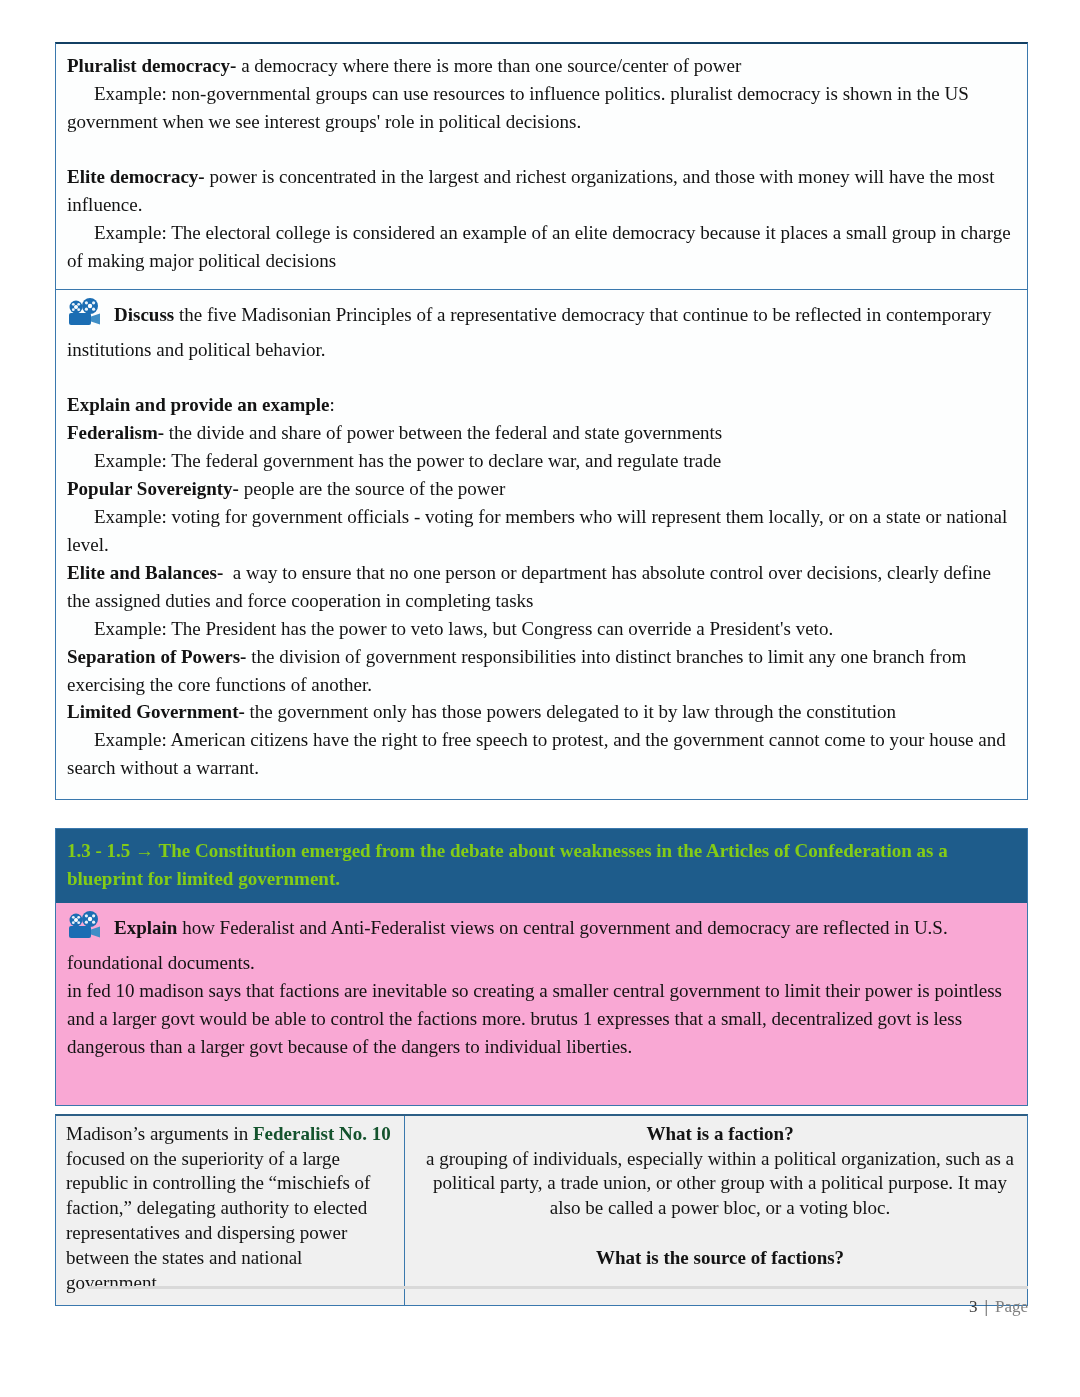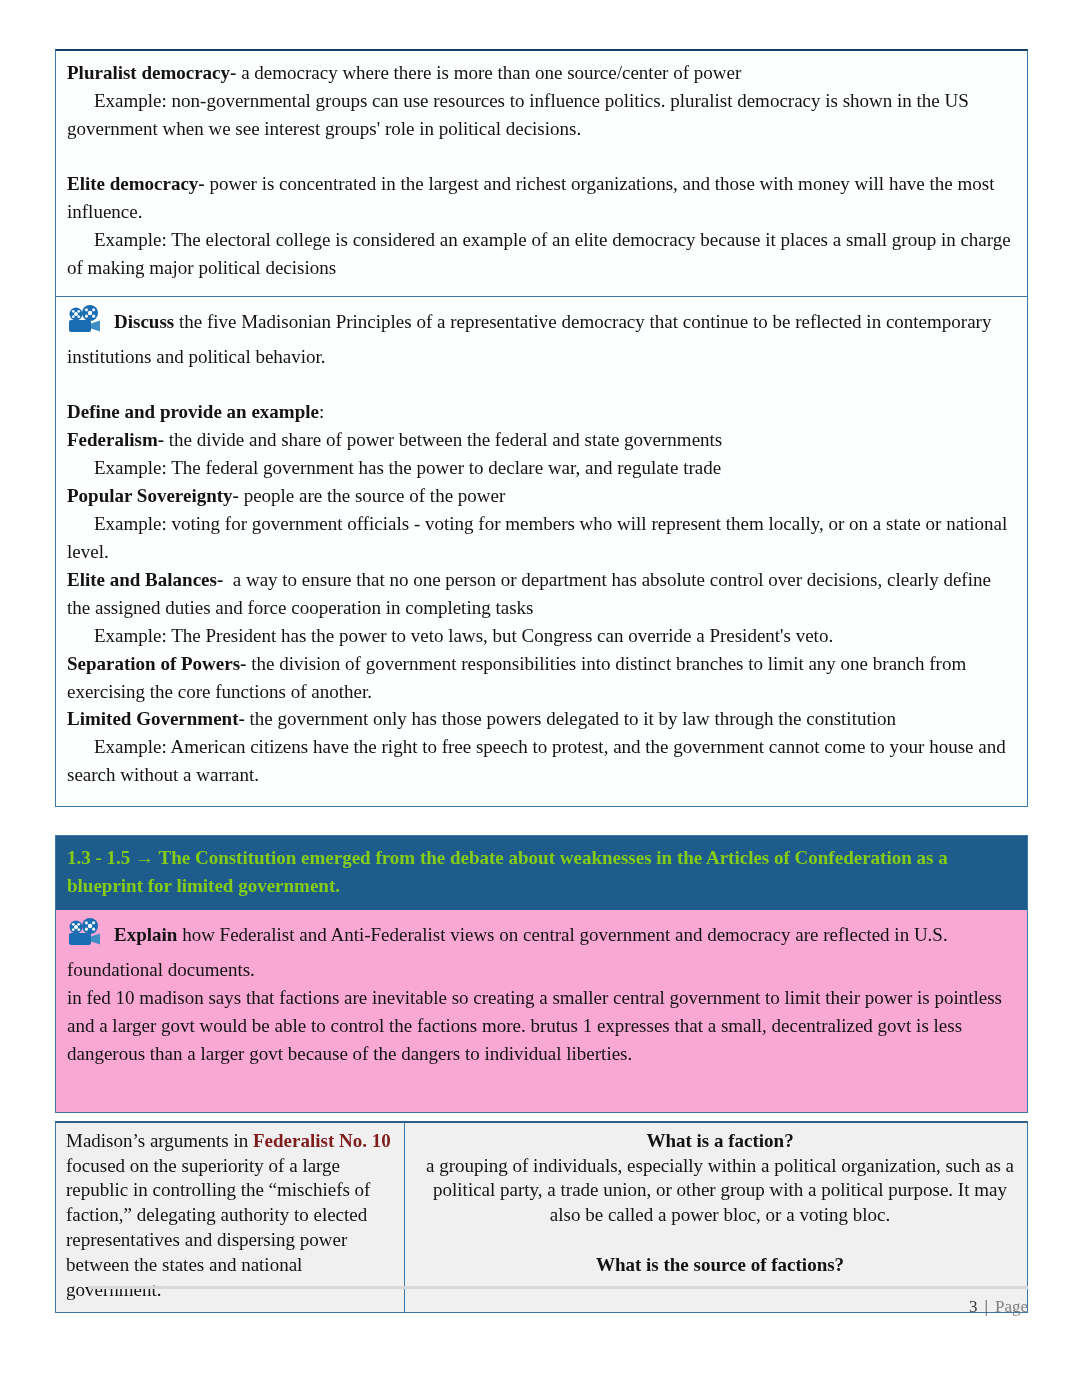--- a/index.html
+++ b/index.html
@@ -2,21 +2,21 @@
 <html><head>
 <meta charset="utf-8">
 <style>
   html,body{margin:0;padding:0;}
   body{
     width:1080px;height:1397px;position:relative;background:#ffffff;
     font-family:"Liberation Serif","DejaVu Serif",serif;
     color:#131313;font-size:19px;line-height:1.47;
     overflow:hidden;
   }
-  .content{position:absolute;left:55px;top:49px;width:973px;}
+  .content{position:absolute;left:55px;top:42px;width:973px;}
   p{margin:0;}
   b{font-weight:bold;}
   .indent{text-indent:27px;}
   .blank{height:27px;}
 
   
   .tbl{border:1px solid #3a78ad;border-top:2px solid #123f63;background:#fdfefe;}
   .row1{border-bottom:1px solid #3a78ad;padding:8px 12px 15px 11px;}
   .row2{padding:8px 12px 17px 11px;}
 
@@ -24,21 +24,21 @@
   .tbl2{border:1px solid #3a78ad;margin-top:28px;}
   .bar{background:#1e5c8b;color:#84cc16;font-weight:bold;padding:8px 11px 10px 11px;}
   .explainRow{padding:8px 12px 44px 11px;background:#f9a8d4;}
 
   
   .tbl3{border:1px solid #3a78ad;border-top:2px solid #2d5f86;margin-top:8px;
         display:flex;background:#f0f0f0;line-height:1.31;}
   .cellL{width:349px;box-sizing:border-box;border-right:1px solid #3a78ad;
          padding:6px 10px 9px 10px;}
   .cellR{flex:1;padding:6px 4px 9px 12px;text-align:center;}
-  .red{color:#7f1d1d;font-weight:bold;}
+  .red{color:#14532d;font-weight:bold;}
   .qgap{height:25px;}
 
   .camera-icon{display:inline-block;vertical-align:-7px;margin-right:9px;}
 
   
   .footer{position:absolute;left:88px;width:940px;top:1286px;
           border-top:3px solid #d9d9d9;padding-top:6px;text-align:right;
           font-family:Liberation Serif, serif;font-size:17px;}
   .footer .num{color:#3a3a3a;}
   .footer .sep{color:#4a4a4a;margin:0 7px;}
@@ -69,21 +69,21 @@
               <circle cx="23" cy="8" r="8" fill="#1b6db3"></circle>
               <circle cx="23" cy="8" r="2.2" fill="#ffffff"></circle>
               <circle cx="19.4" cy="4.8" r="1.6" fill="#e8f2fa"></circle>
               <circle cx="26.6" cy="4.8" r="1.6" fill="#e8f2fa"></circle>
               <circle cx="19.4" cy="11.2" r="1.6" fill="#e8f2fa"></circle>
               <circle cx="26.6" cy="11.2" r="1.6" fill="#e8f2fa"></circle>
               <rect x="2" y="15" width="22" height="12" rx="2" fill="#1b6db3"></rect>
               <polygon points="24,18.5 33,15.5 33,26.5 24,23.5" fill="#3f8ec6"></polygon>
             </svg></span><b>Discuss</b><span> the five Madisonian Principles of a representative democracy that continue to be reflected in contemporary institutions and political behavior.</span></p>
       <div class="blank"></div>
-      <p><b>Define and provide an example</b><span>:</span></p>
+      <p><b>Explain and provide an example</b><span>:</span></p>
 
       <p><b>Federalism-</b><span> the divide and share of power between the federal and state governments</span></p>
       <p class="indent">Example: The federal government has the power to declare war, and regulate trade</p>
 
       <p><b>Popular Sovereignty-</b><span> people are the source of the power</span></p>
       <p class="indent">Example: voting for government officials - voting for members who will represent them locally, or on a state or national level.</p>
 
       <p><b>Elite and Balances-</b>&nbsp;<span> a way to ensure that no one person or department has absolute control over decisions, clearly define the assigned duties and force cooperation in completing tasks</span></p>
       <p class="indent">Example: The President has the power to veto laws, but Congress can override a President's veto.</p>
 

